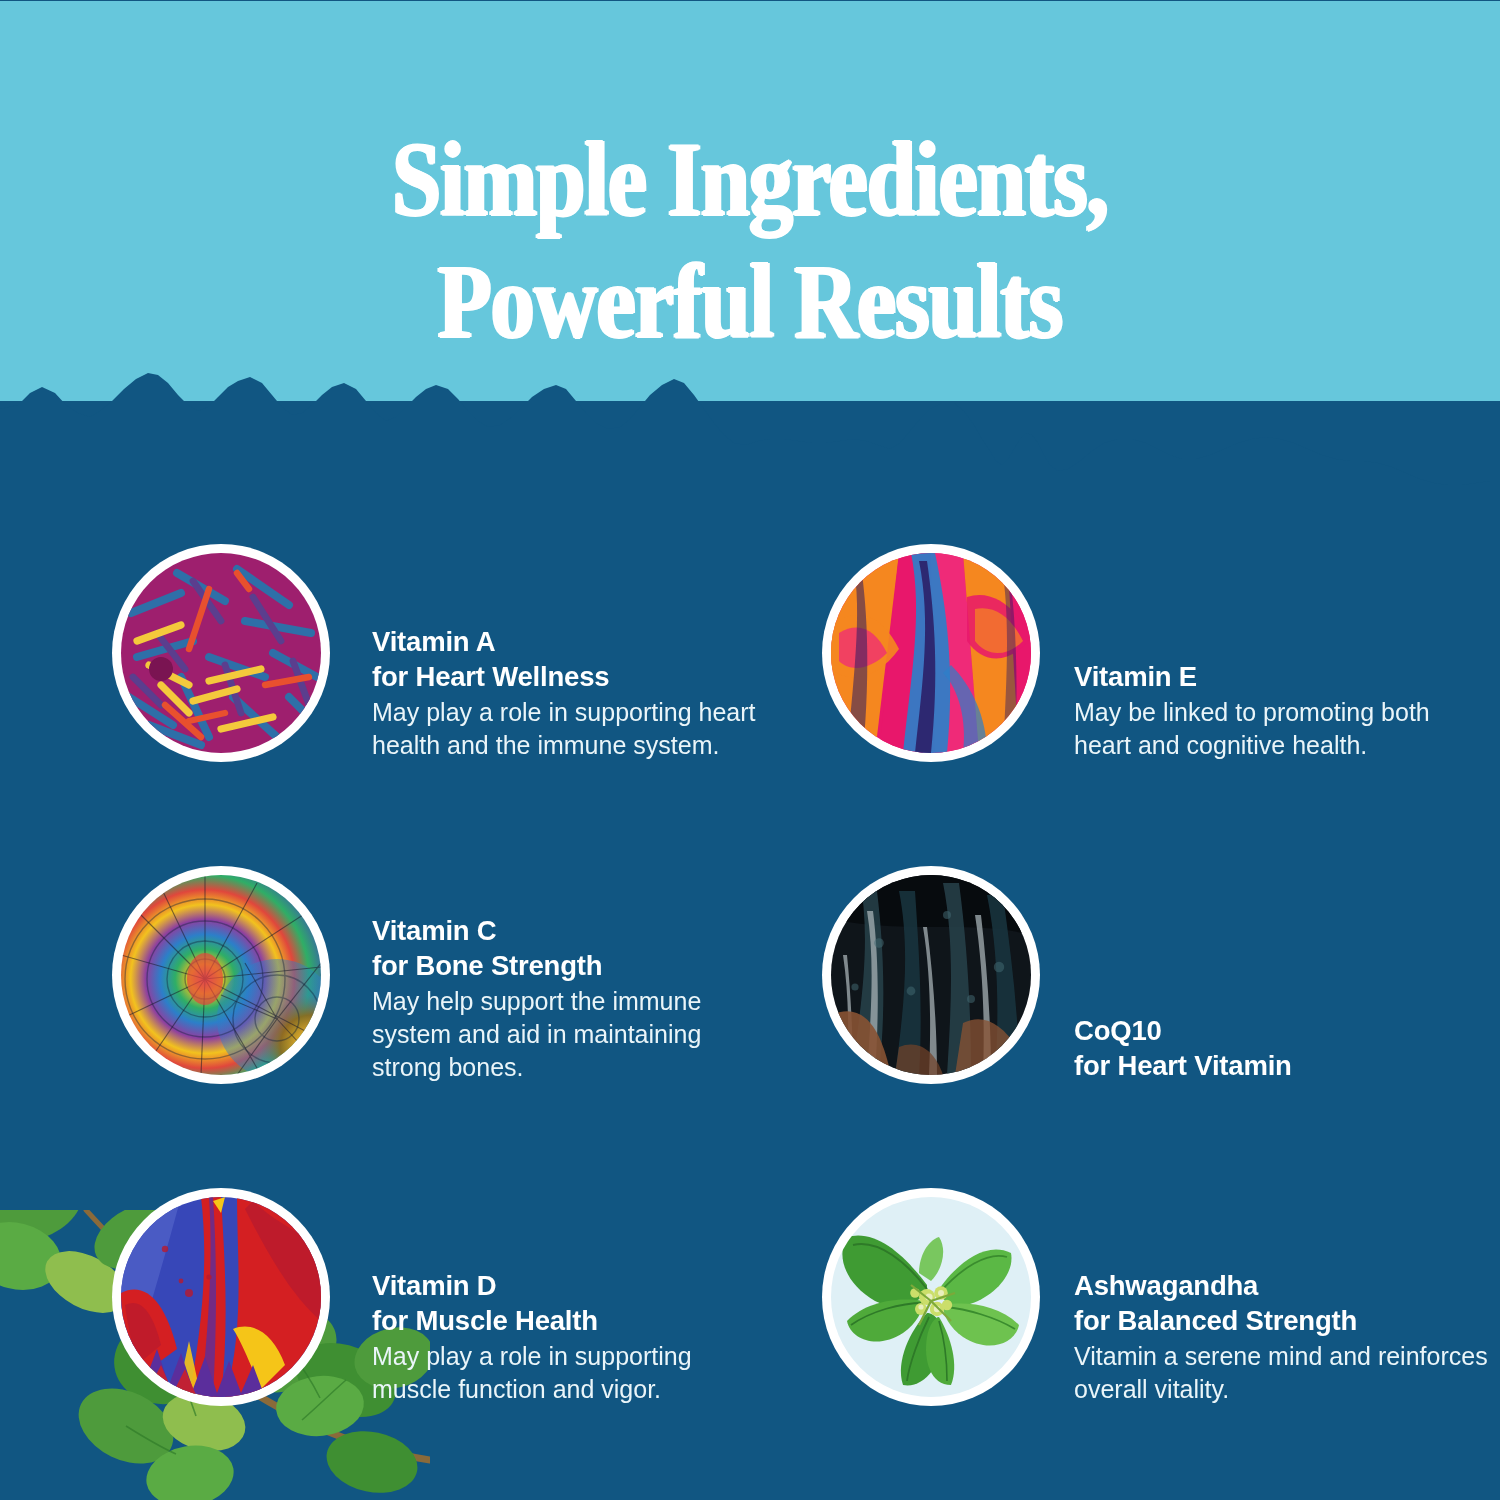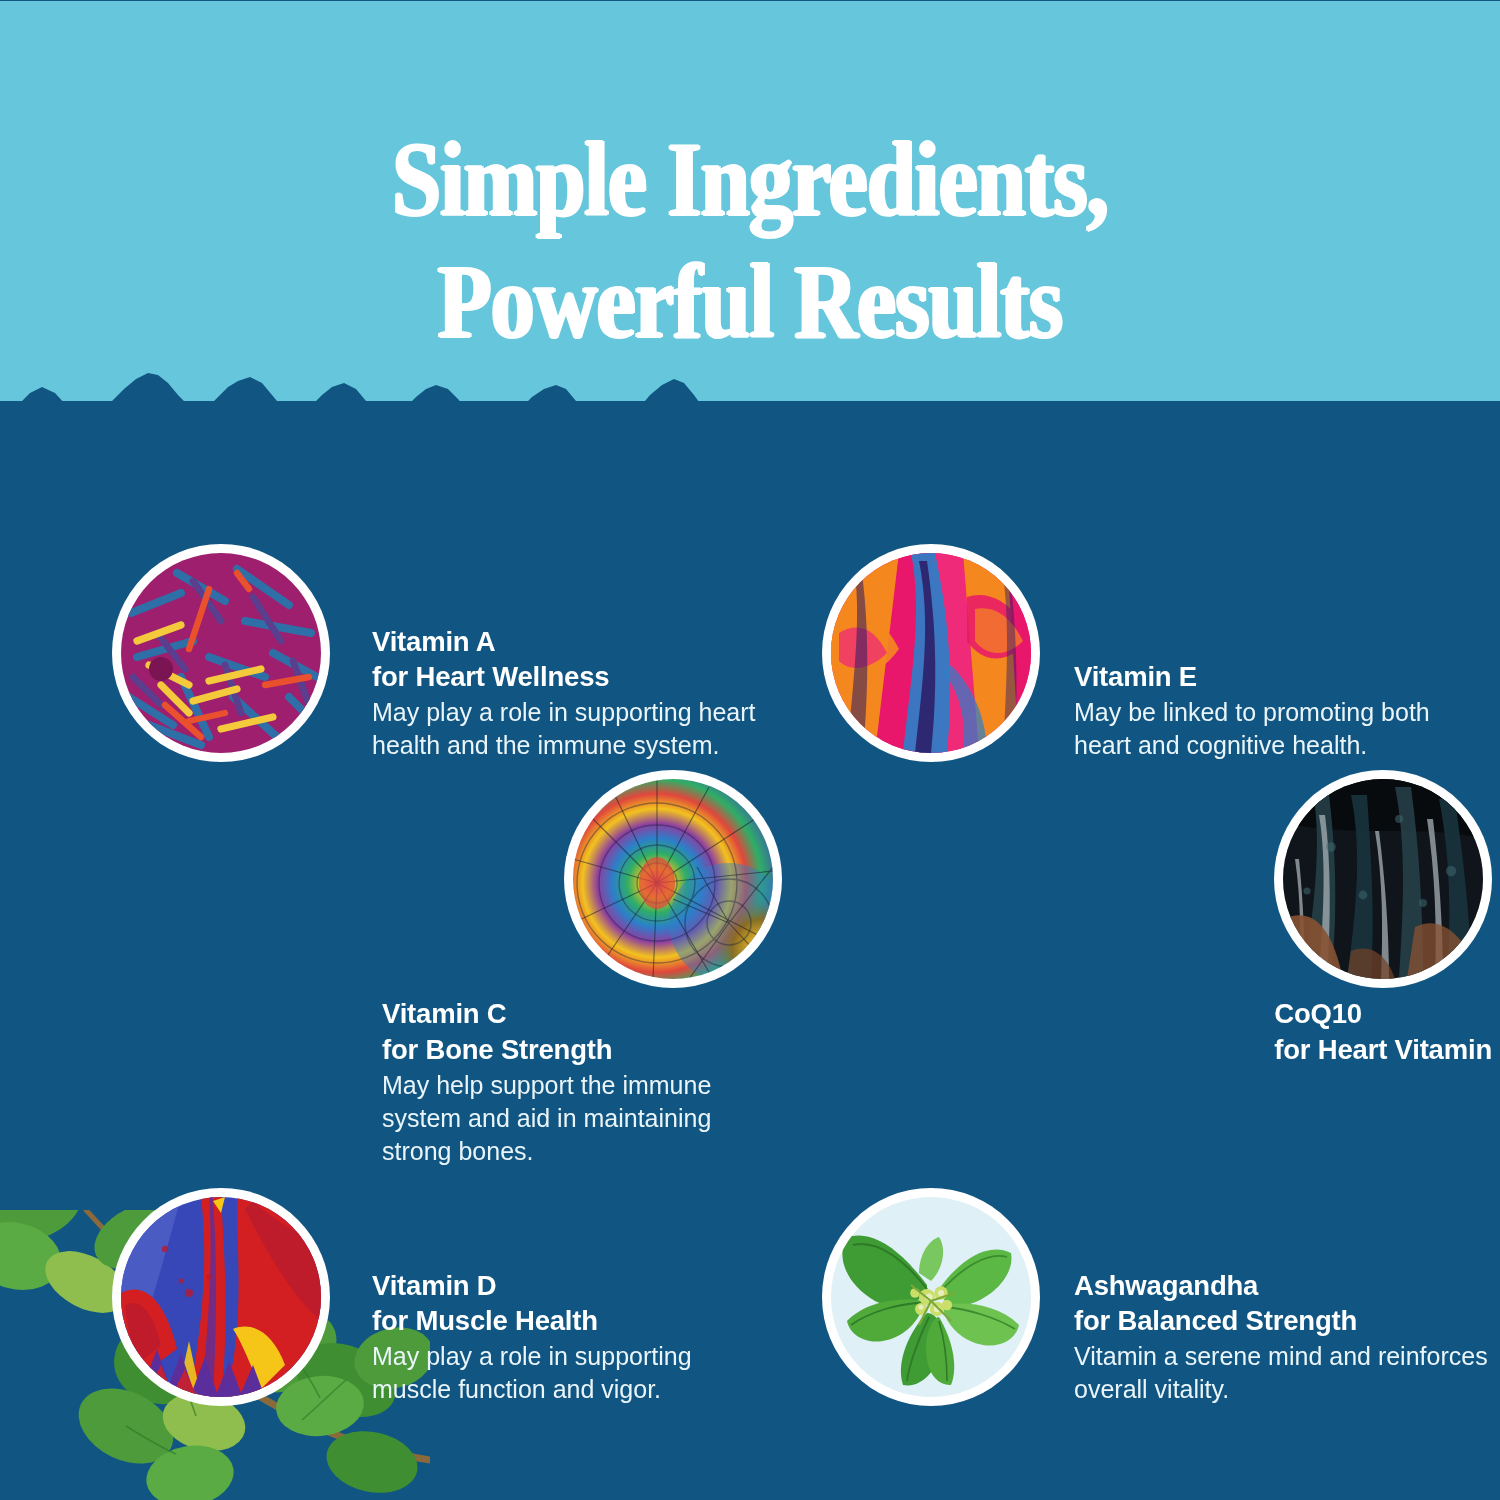--- a/index.html
+++ b/index.html
@@ -45,21 +45,21 @@
     grid-template-columns:670px 670px;
     column-gap:40px;
     row-gap:0;
     padding-left:112px;
   }
   .card{
     display:flex;
     align-items:flex-end;
     height:322px;
   }
-  .card.r2{ padding-top:0;flex-direction:column; }
+  .card.r2{ padding-top:0; }
   .thumb-wrap{
     flex:0 0 auto;
     width:218px; height:218px;
     border-radius:50%;
     background:#ffffff;
     padding:9px;
     margin-top:8px;
   }
   .thumb{
     width:100%; height:100%;

